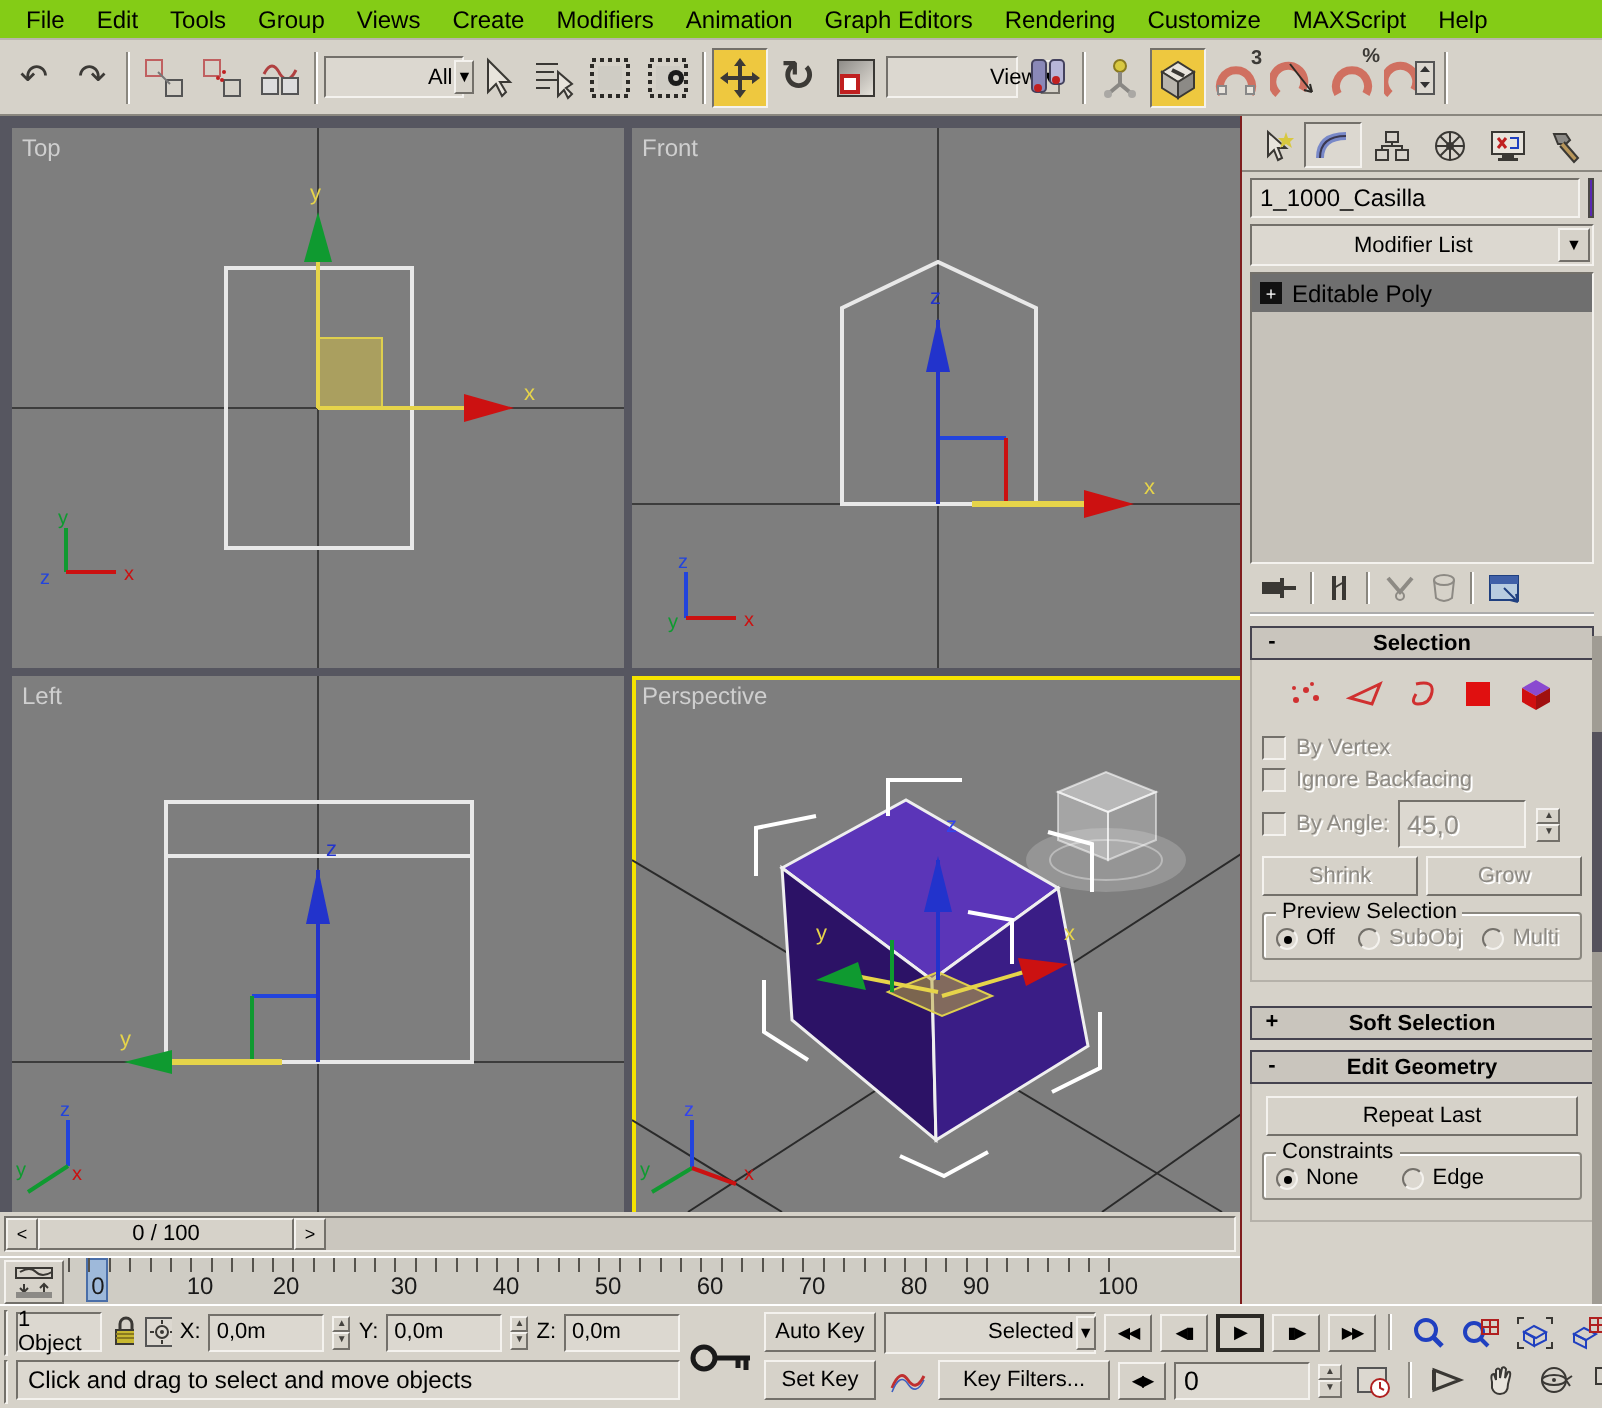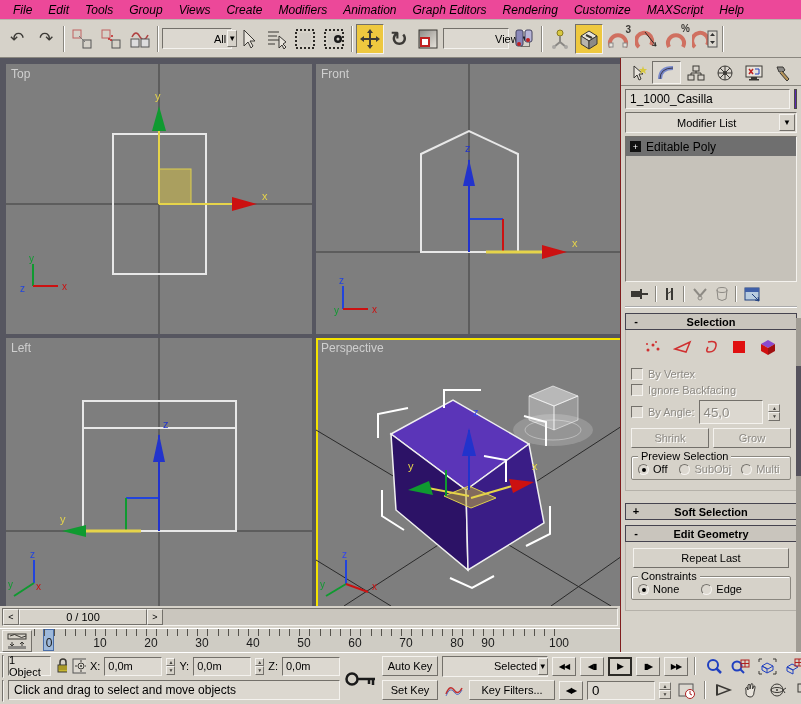--- a/index.html
+++ b/index.html
@@ -6,21 +6,21 @@
   html,body { width:801px; height:704px; overflow:hidden; }
   body { font-family:"Liberation Sans","DejaVu Sans",sans-serif; font-size:11px; background:#d6d2c9; color:#000; position:relative; }
 
   
   .raised { background:#d6d2c9; border:1px solid; border-color:#f4f2ee #73706a #73706a #f4f2ee; }
   .sunken { background:#dcd8d0; border:1px solid; border-color:#73706a #f4f2ee #f4f2ee #73706a; }
   .btn { display:flex; align-items:center; justify-content:center; cursor:default; }
   .dis { color:#8d8a84; text-shadow:1px 1px 0 #fff; }
 
   
-  .menubar { position:absolute; left:0; top:0; width:801px; height:20px; display:flex; align-items:center; gap:2px; padding:0 6px; background:#ec4899; border-bottom:1px solid #b9b5ad; font-size:12px;font-style:italic; }
+  .menubar { position:absolute; left:0; top:0; width:801px; height:20px; display:flex; align-items:center; gap:2px; padding:0 6px; background:#84cc16; border-bottom:1px solid #b9b5ad; font-size:12px; }
   .menubar span { padding:1px 7px; }
 
   
   .toolbar { position:absolute; left:0; top:20px; width:801px; height:38px; display:flex; align-items:center; gap:1px; padding:0 3px; background:#d6d2c9; border-bottom:1px solid #8a877f; }
   .tb { width:28px; height:30px; font-size:17px; color:#3c3a36; }
   .tb svg { display:block; }
   .tb.on { background:#eec83f; border:1px solid; border-color:#73706a #f4f2ee #f4f2ee #73706a; }
   .tsep { width:2px; height:26px; margin:0 2px; border-left:1px solid #8a877f; border-right:1px solid #fff; }
   .drop { height:21px; display:flex; align-items:center; background:#dcd8d0; border:1px solid; border-color:#73706a #f4f2ee #f4f2ee #73706a; padding-left:4px; }
   .drop .dtxt { flex:1;margin-left:47px; }
@@ -406,21 +406,21 @@
           <path d="M6 9 L6 13 M4 11 L6 13 L8 11" stroke="#3a3834" fill="none"></path>
           <path d="M16 13 L16 9 M14 11 L16 9 L18 11" stroke="#3a3834" fill="none"></path>
           <rect x="2" y="13" width="18" height="3" fill="#8c8a86"></rect>
         </svg>
     </div>
     <div class="ruler">
       <div class="tb-marker"></div>
       <div class="ruler-ticks"></div>
       <span class="ruler-num" style="left:0px">0</span>
       <span class="ruler-num" style="left:51px">10</span>
-      <span class="ruler-num" style="left:102px">20</span>
+      <span class="ruler-num" style="left:94px">20</span>
       <span class="ruler-num" style="left:153px">30</span>
       <span class="ruler-num" style="left:204px">40</span>
       <span class="ruler-num" style="left:255px">50</span>
       <span class="ruler-num" style="left:306px">60</span>
       <span class="ruler-num" style="left:357px">70</span>
       <span class="ruler-num" style="left:408px">80</span>
       <span class="ruler-num" style="left:439px">90</span>
       <span class="ruler-num" style="left:510px">100</span>
     </div>
   </div>

